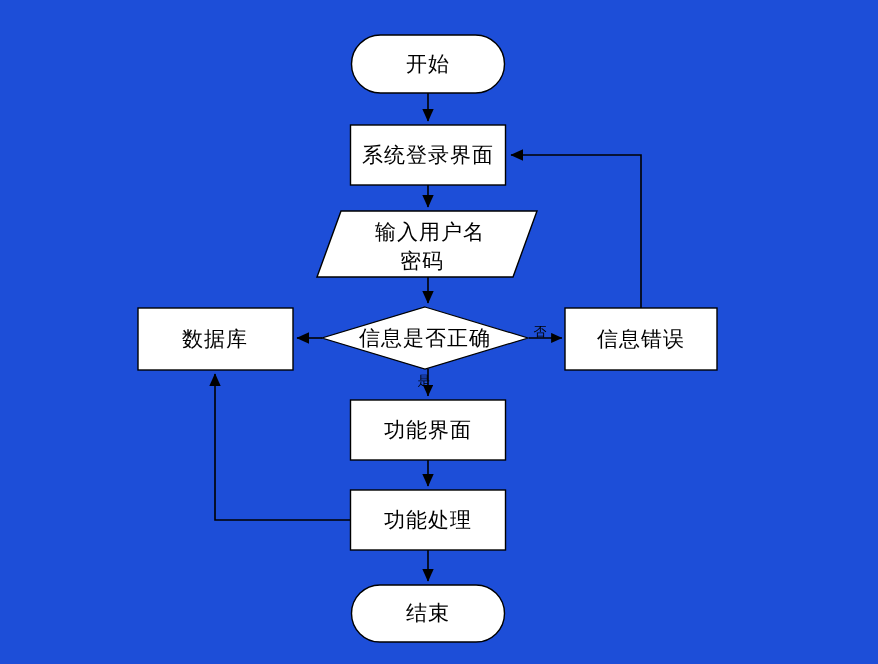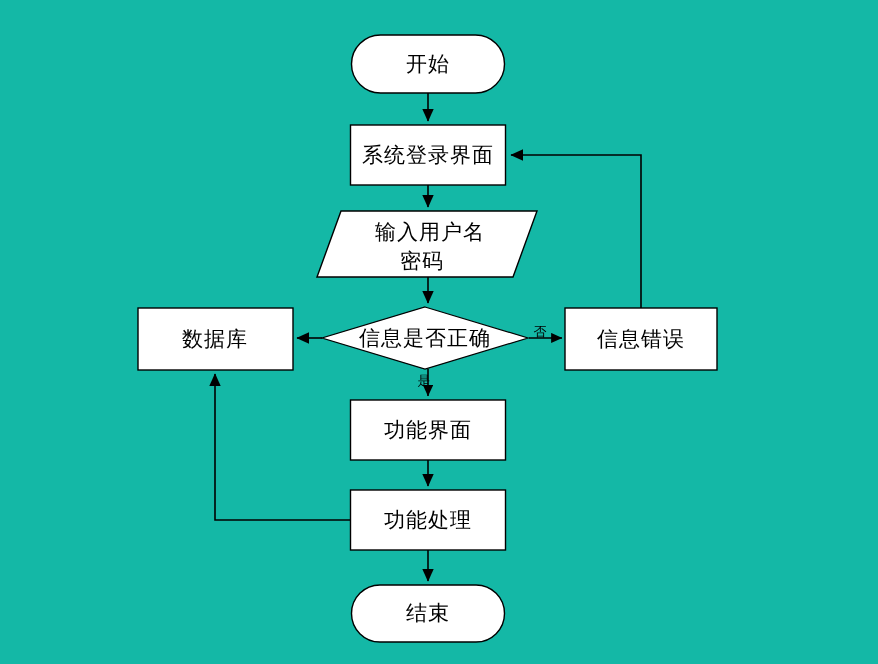--- a/index.html
+++ b/index.html
@@ -10,21 +10,21 @@
   body {
     width: 878px;
     height: 664px;
     font-family: "DejaVu Serif", "Liberation Serif", serif;
     overflow: hidden;
   }
   #flowchart-canvas {
     position: relative;
     width: 878px;
     height: 664px;
-    background: #14b8a6;
+    background: #1d4ed8;
   }
   svg.chart-layer {
     position: absolute;
     top: 0;
     left: 0;
     width: 878px;
     height: 664px;
   }
   .node-shape {
     fill: #ffffff;

